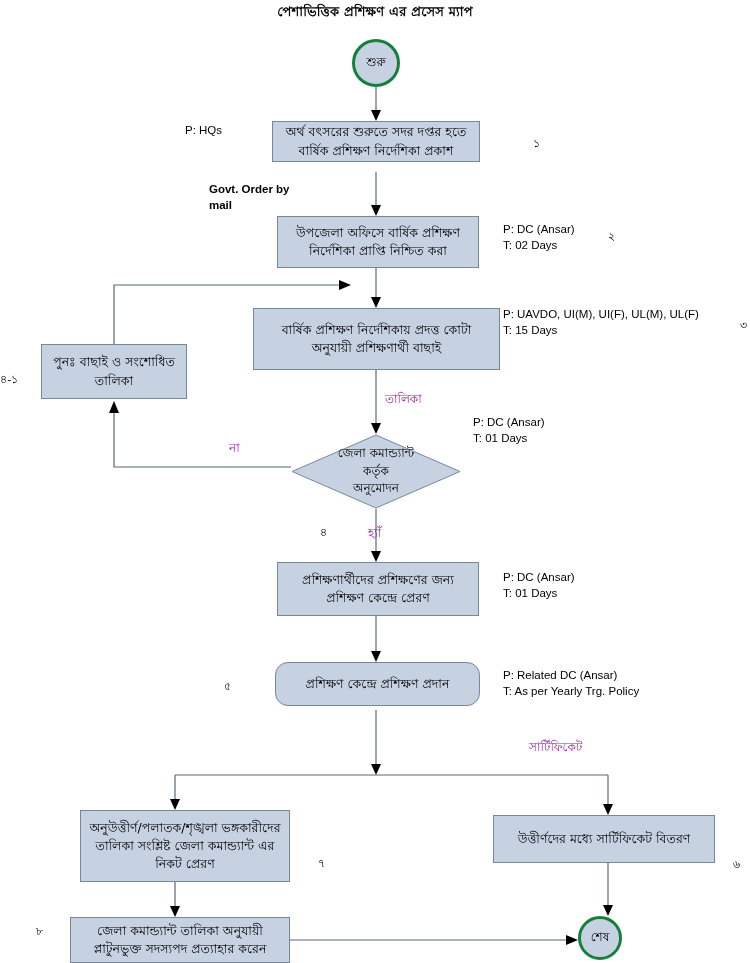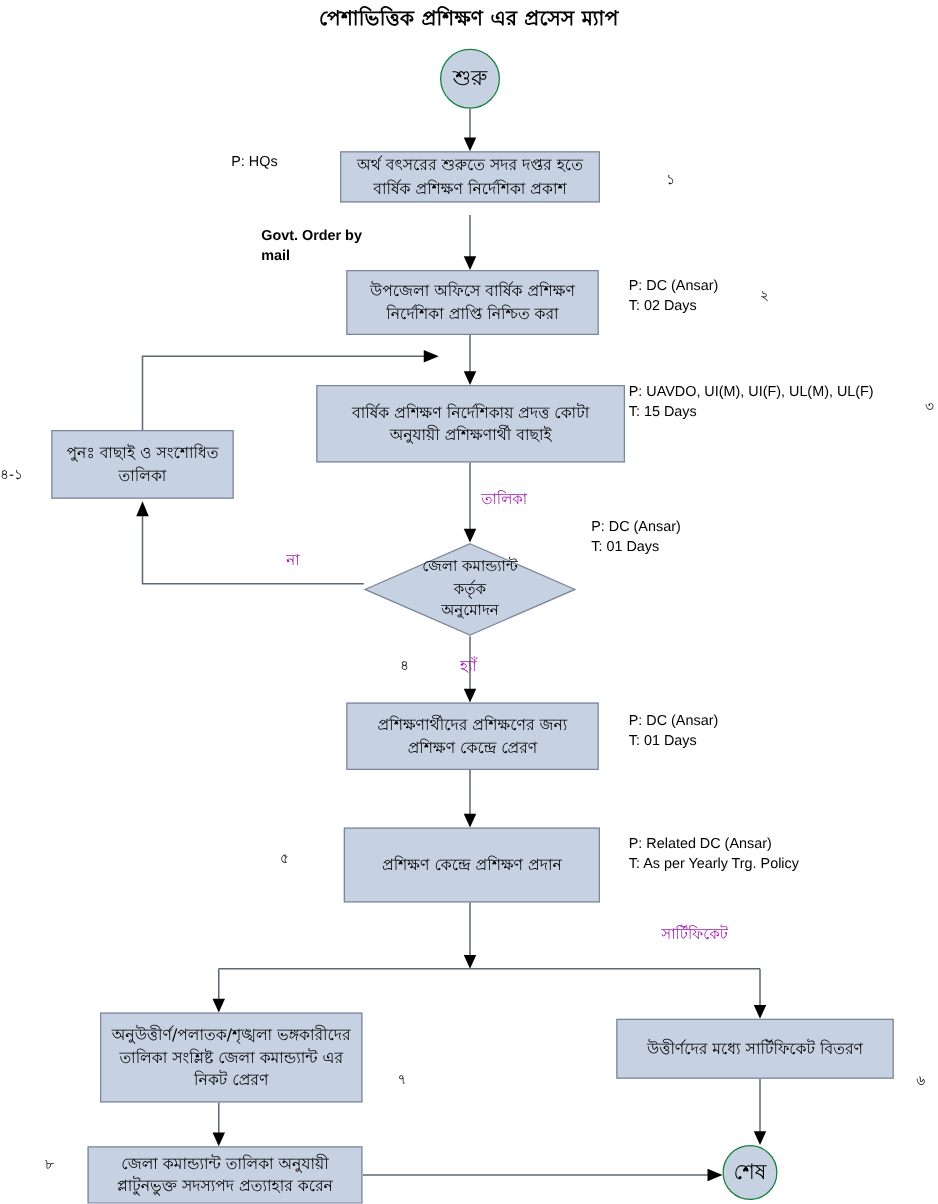--- a/index.html
+++ b/index.html
@@ -20,21 +20,21 @@
   }
   .bn {
     font-family: "DejaVu Sans", "Liberation Sans", sans-serif;
   }
   #title {
     position: absolute;
     left: 0;
     top: 2px;
     width: 750px;
     text-align: center;
-    font-size: 16px;
+    font-size: 13px;
     font-weight: bold;
     color: #000000;
     letter-spacing: 0.2px;
   }
   .node {
     position: absolute;
     box-sizing: border-box;
     background: #c6d1e2;
     border: 1px solid #7a879b;
     display: flex;
@@ -43,27 +43,27 @@
     text-align: center;
     color: #000000;
     font-size: 12.5px;
     line-height: 1.45;
     padding: 3px 6px;
   }
   .terminator {
     position: absolute;
     box-sizing: border-box;
     background: #c6d1e2;
-    border: 1px solid #15803d;
+    border: 3px solid #15803d;
     border-radius: 50%;
     display: flex;
     align-items: center;
     justify-content: center;
     text-align: center;
-    font-size: 17px;
+    font-size: 12px;
     color: #000000;
   }
   .diamond-wrap {
     position: absolute;
   }
   .diamond-wrap svg { display: block; }
   .diamond-label {
     position: absolute;
     left: 0; top: 0;
     width: 100%; height: 100%;
@@ -186,21 +186,21 @@
       <span>জেলা কমান্ড্যান্ট</span>
       <span>কর্তৃক</span>
       <span>অনুমোদন</span>
     </div>
   </div>
 
   <div class="node bn" style="left:277px; top:562px; width:202px; height:54px;">
     <span>প্রশিক্ষণার্থীদের প্রশিক্ষণের জন্য প্রশিক্ষণ কেন্দ্রে প্রেরণ</span>
   </div>
 
-  <div class="node bn" style="left:275px; top:662px; width:205px; height:60px;">
+  <div class="node bn" style="left:275px; top:662px; width:205px; height:44px;border-radius:13px;">
     <span>প্রশিক্ষণ কেন্দ্রে প্রশিক্ষণ প্রদান</span>
   </div>
 
   <div class="node bn" style="left:80px; top:810px; width:210px; height:72px;">
     <span>অনুউত্তীর্ণ/পলাতক/শৃঙ্খলা ভঙ্গকারীদের তালিকা সংশ্লিষ্ট  জেলা কমান্ড্যান্ট এর নিকট প্রেরণ</span>
   </div>
 
   <div class="node bn" style="left:493px; top:815px; width:222px; height:48px;">
     <span>উত্তীর্ণদের মধ্যে সার্টিফিকেট বিতরণ</span>
   </div>

